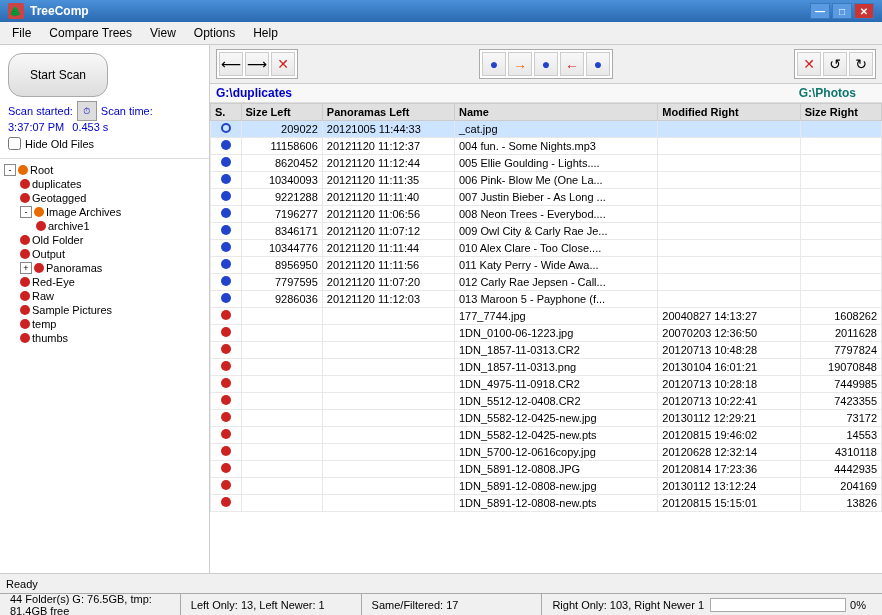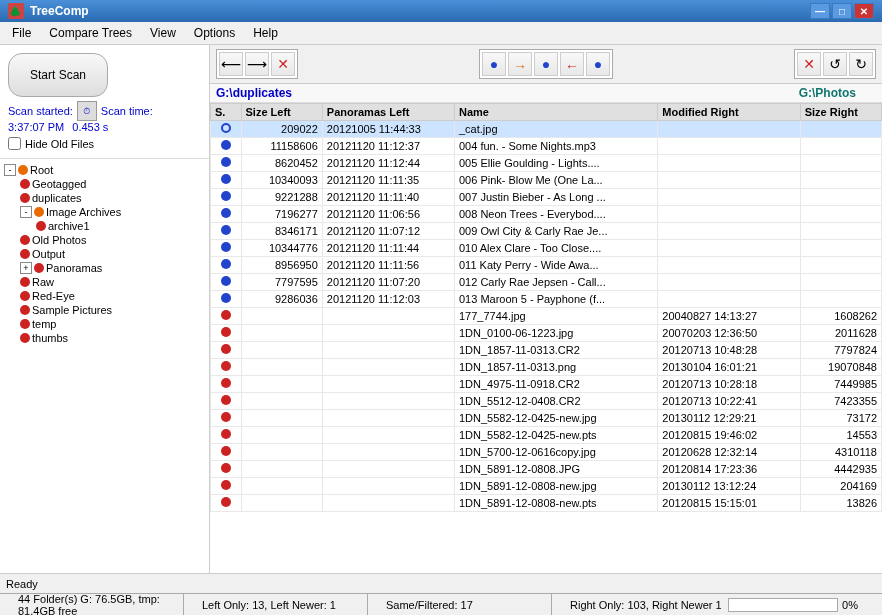--- a/index.html
+++ b/index.html
@@ -52,21 +52,21 @@
     .file-table th { background: #e0e0e0; border: 1px solid #ccc; padding: 2px 4px; text-align: left; position: sticky; top: 0; z-index: 10; font-size: 11px; cursor: pointer; white-space: nowrap; }
     .file-table td { border: 1px solid #e8e8e8; padding: 2px 4px; white-space: nowrap; }
     .file-table tr.selected td { background: #cce4ff; }
     .dot-cell { text-align: center; }
     .num-cell { text-align: right; }
     .name-cell { color: #000; }
 
     
     .status-bar { background: #f0f0f0; border-top: 1px solid #ccc; padding: 2px 6px; font-size: 11px; height: 20px; display: flex; align-items: center; }
     .bottom-bar { background: #f0f0f0; border-top: 1px solid #aaa; display: flex; height: 22px; }
-    .bottom-section { flex: 1; border-right: 1px solid #aaa; padding: 2px 18px; font-size: 11px; display: flex; align-items: center; }
+    .bottom-section { flex: 1; border-right: 1px solid #aaa; padding: 2px 10px; font-size: 11px; display: flex; align-items: center; }
     .bottom-section:last-child { border-right: none; }
     .progress-section { flex: 1; display: flex; align-items: center; padding: 2px 6px; gap: 4px; }
     .progress-bar { flex: 1; height: 14px; background: #fff; border: 1px solid #aaa; }
     .progress-fill { height: 100%; background: #2244cc; width: 0%; }
     .progress-text { font-size: 11px; }
 
     
     ::-webkit-scrollbar { width: 14px; height: 14px; }
     ::-webkit-scrollbar-track { background: #f0f0f0; }
     ::-webkit-scrollbar-thumb { background: #b0b0b0; border: 2px solid #f0f0f0; }
@@ -117,63 +117,63 @@
     <div class="tree-area">
 
       <div class="tree-item">
         <div class="tree-expand">-</div>
         <span class="tree-dot orange"></span>
         <span class="tree-label">Root</span>
       </div>
 
       <div class="tree-item indent1">
         <span class="tree-dot red"></span>
+        <span class="tree-label">duplicates</span>
+      </div>
+
+      <div class="tree-item indent1">
+        <span class="tree-dot red"></span>
         <span class="tree-label">Geotagged</span>
-      </div>
-
-      <div class="tree-item indent1">
-        <span class="tree-dot red"></span>
-        <span class="tree-label">duplicates</span>
       </div>
 
       <div class="tree-item indent1">
         <div class="tree-expand">-</div>
         <span class="tree-dot orange"></span>
         <span class="tree-label">Image Archives</span>
       </div>
 
       <div class="tree-item indent2">
         <span class="tree-dot red"></span>
         <span class="tree-label">archive1</span>
       </div>
 
       <div class="tree-item indent1">
         <span class="tree-dot red"></span>
-        <span class="tree-label">Old Photos</span>
+        <span class="tree-label">Old Folder</span>
       </div>
 
       <div class="tree-item indent1">
         <span class="tree-dot red"></span>
         <span class="tree-label">Output</span>
       </div>
 
       <div class="tree-item indent1">
         <div class="tree-expand">+</div>
         <span class="tree-dot red"></span>
         <span class="tree-label">Panoramas</span>
       </div>
 
       <div class="tree-item indent1">
         <span class="tree-dot red"></span>
+        <span class="tree-label">Red-Eye</span>
+      </div>
+
+      <div class="tree-item indent1">
+        <span class="tree-dot red"></span>
         <span class="tree-label">Raw</span>
-      </div>
-
-      <div class="tree-item indent1">
-        <span class="tree-dot red"></span>
-        <span class="tree-label">Red-Eye</span>
       </div>
 
       <div class="tree-item indent1">
         <span class="tree-dot red"></span>
         <span class="tree-label">Sample Pictures</span>
       </div>
 
       <div class="tree-item indent1">
         <span class="tree-dot red"></span>
         <span class="tree-label">temp</span>

